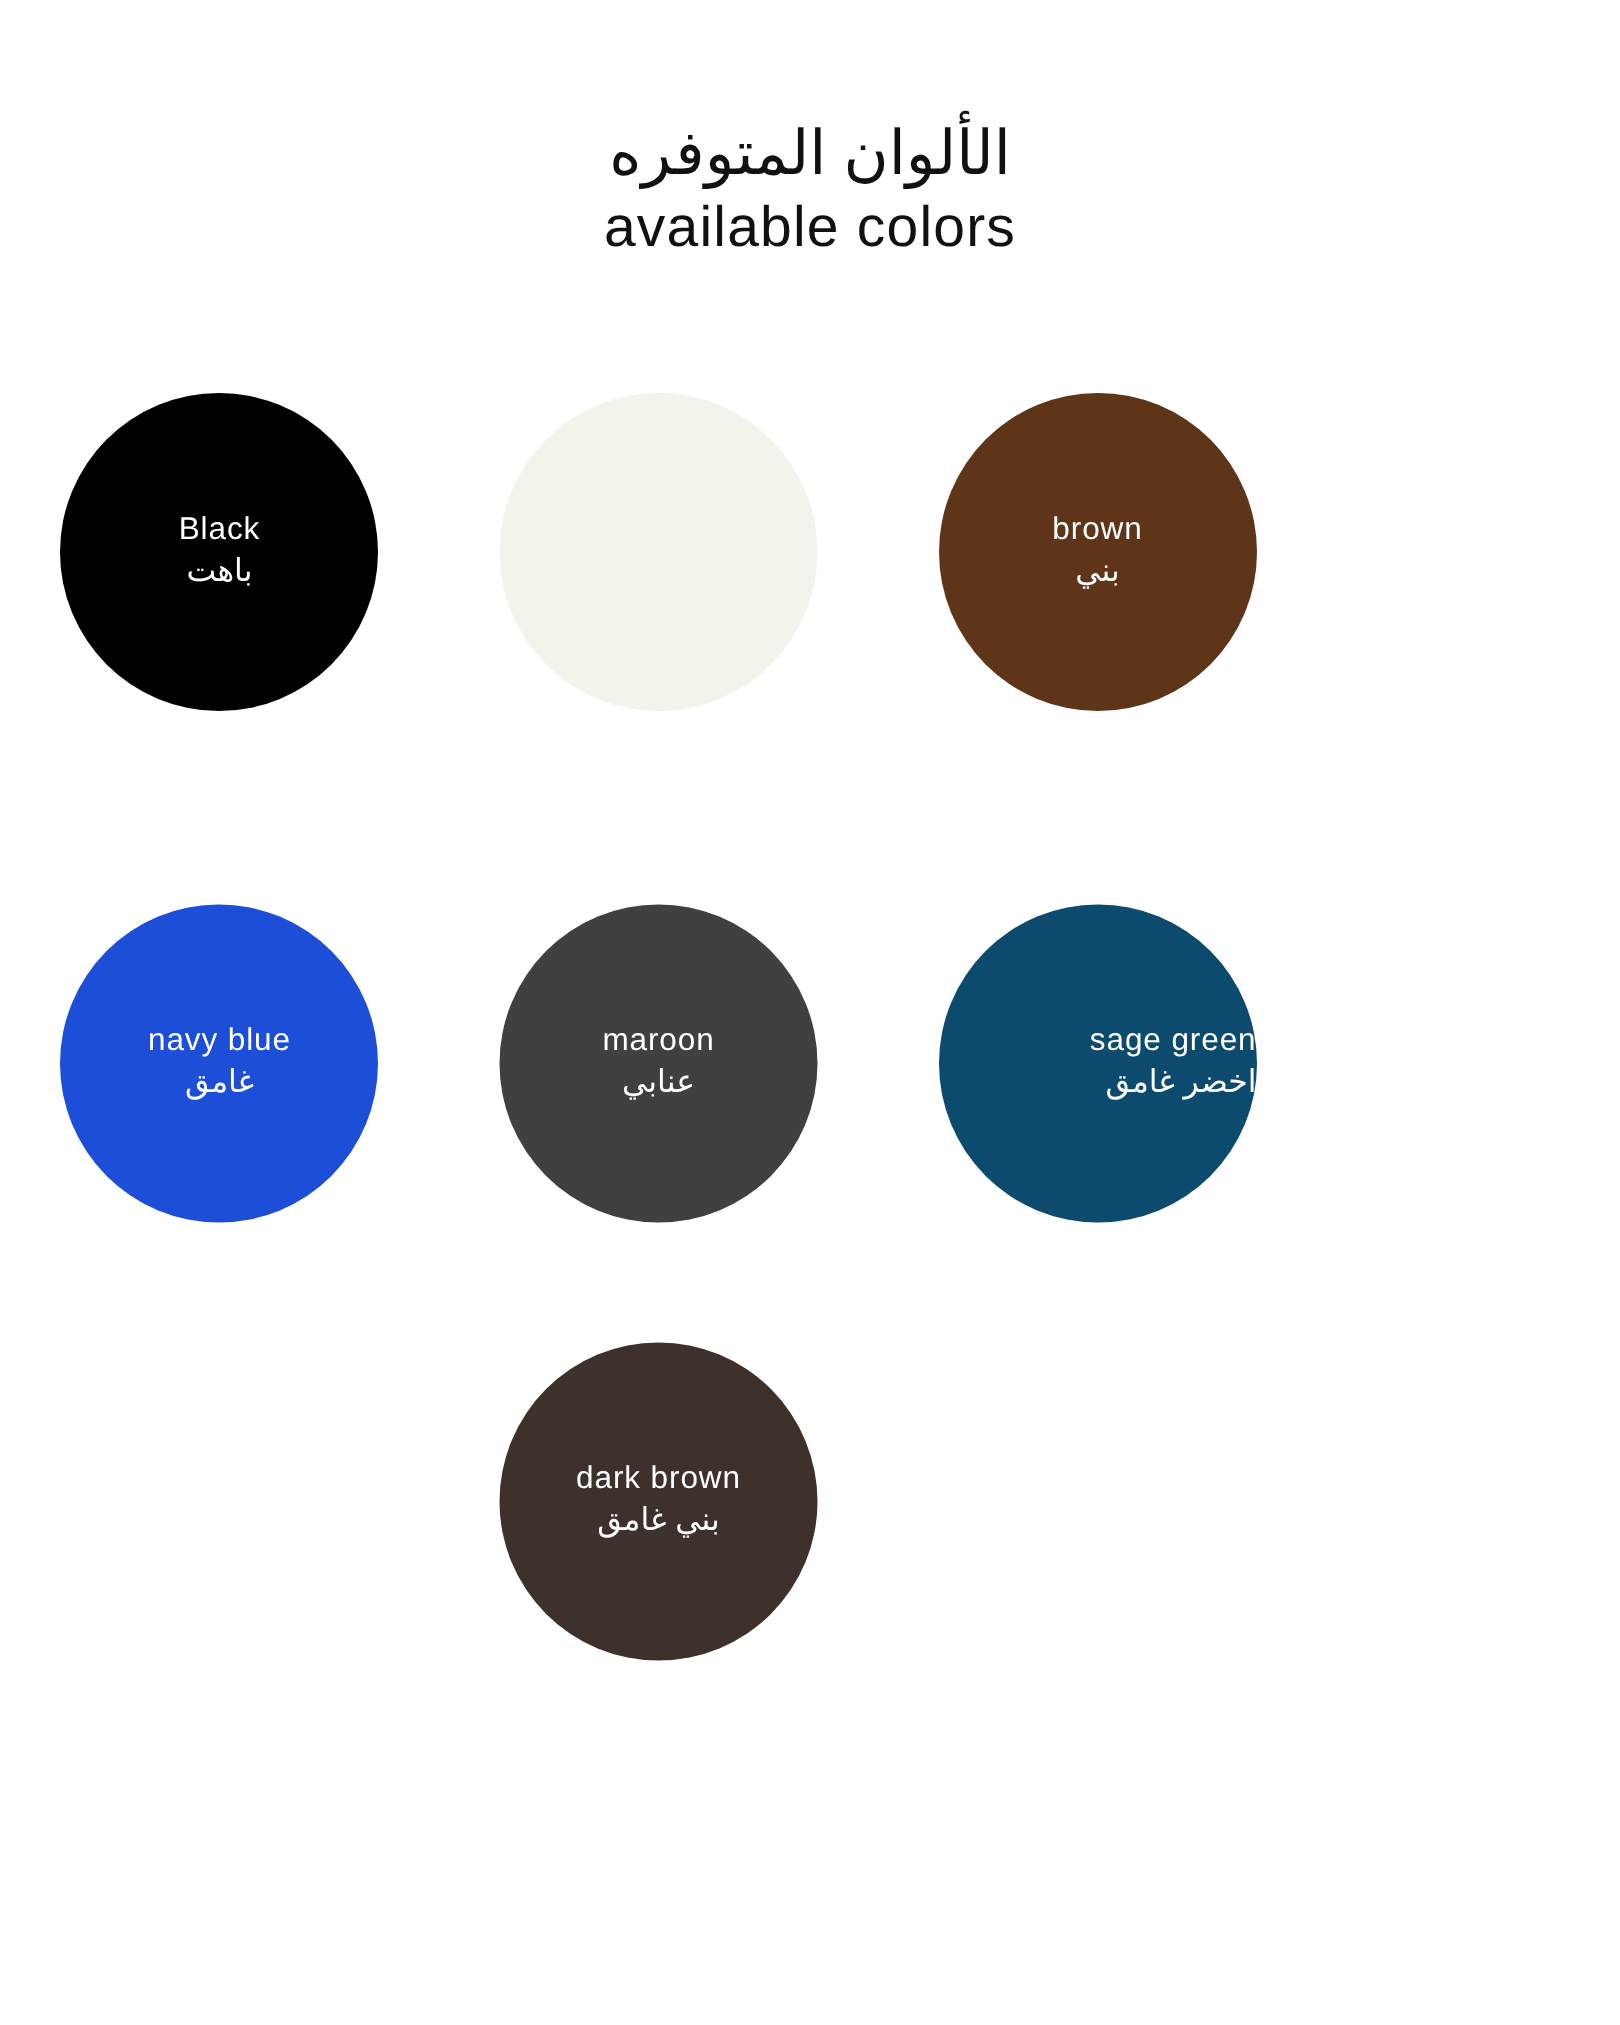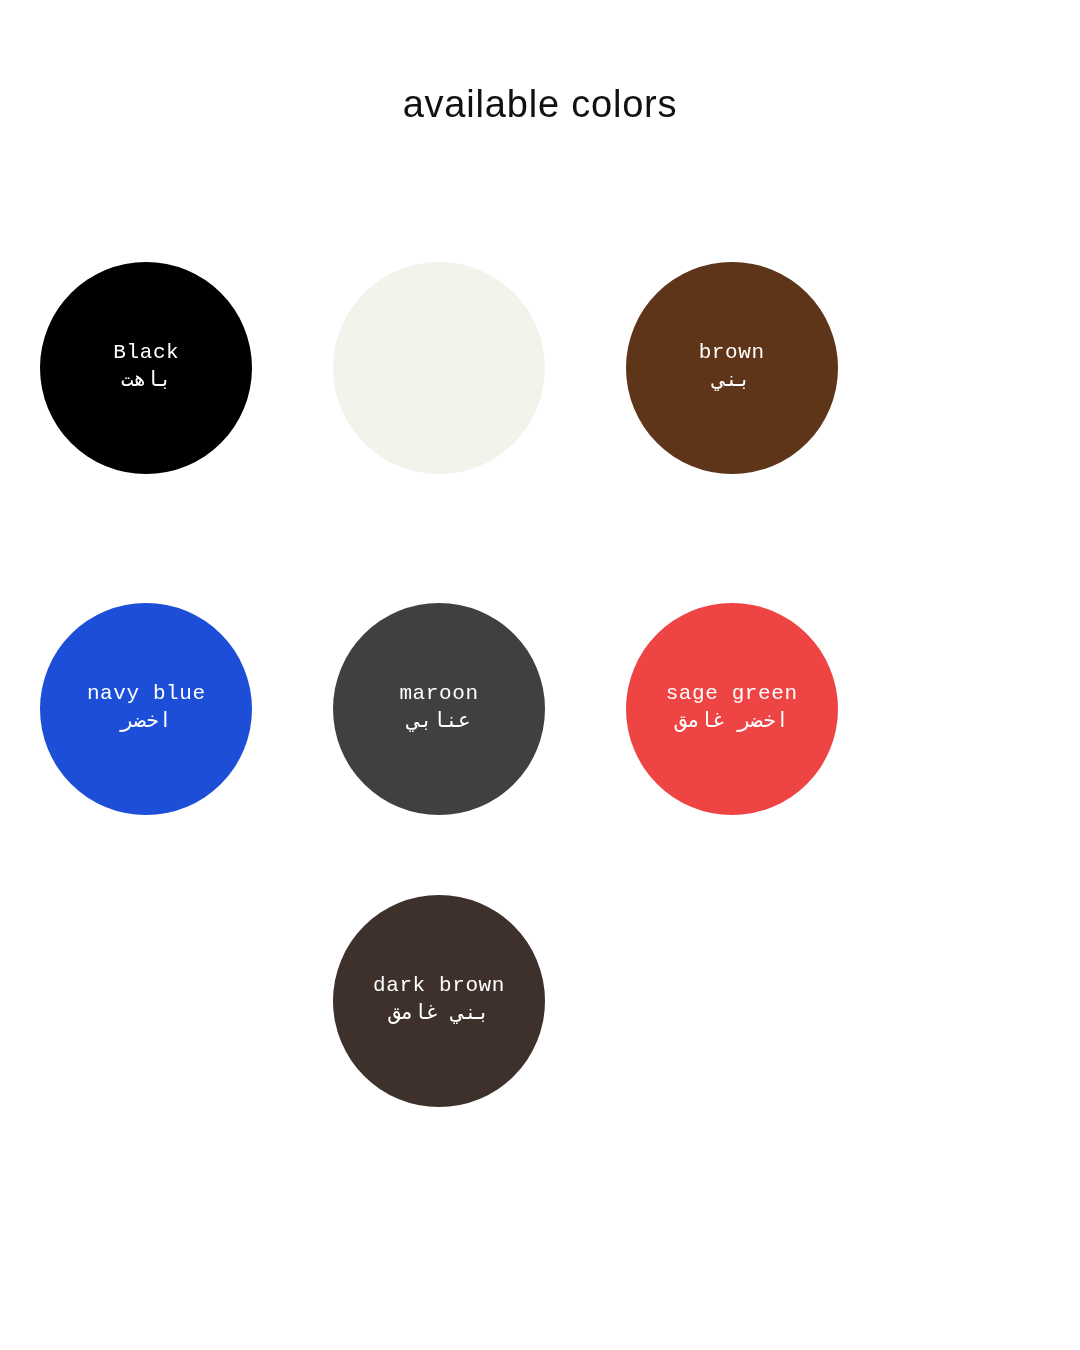--- a/index.html
+++ b/index.html
@@ -48,21 +48,20 @@
     letter-spacing: 0.8px;
     margin-top: 4px;
   }
 
   
   .swatch-grid {
     position: absolute;
     top: 262px;
     left: 0;
     width: 878px;
-    font-family: Liberation Mono, monospace;
   }
   .swatch-row {
     display: flex;
     justify-content: center;
     align-items: flex-start;
   }
   .swatch-row.row-1 { margin-bottom: 0; }
   .swatch-row.row-2 { margin-top: 129px; }
   .swatch-row.row-3 { margin-top: 80px; }
 
@@ -103,20 +102,21 @@
   }
   .swatch-label-en:empty,
   .swatch-label-ar:empty { display: none; }
 </style>
 </head>
 <body style="background-color: rgb(255, 255, 255);">
 
 <div class="page">
 
   <div class="heading">
+    <span class="heading-ar">الألوان المتوفره</span>
     <span class="heading-en">available colors</span>
   </div>
 
   <div class="swatch-grid">
 
     <div class="swatch-row row-1">
       <div class="swatch-cell">
         <div class="swatch" style="background-color: rgb(0, 0, 0); color: rgb(255, 255, 255);">
           <span class="swatch-label-en">Black</span>
           <span class="swatch-label-ar">باهت</span>
@@ -133,31 +133,31 @@
           <span class="swatch-label-en">brown</span>
           <span class="swatch-label-ar">بني</span>
         </div>
       </div>
     </div>
 
     <div class="swatch-row row-2">
       <div class="swatch-cell">
         <div class="swatch" style="background-color: #1d4ed8; color: rgb(255, 255, 255);">
           <span class="swatch-label-en">navy blue</span>
-          <span class="swatch-label-ar">اخضر</span>
+          <span class="swatch-label-ar">غامق</span>
         </div>
       </div>
       <div class="swatch-cell">
         <div class="swatch" style="background-color: #404040; color: rgb(255, 255, 255);">
           <span class="swatch-label-en">maroon</span>
           <span class="swatch-label-ar">عنابي</span>
         </div>
       </div>
       <div class="swatch-cell">
-        <div class="swatch" style="background-color: #ef4444; color: rgb(255, 255, 255);">
+        <div class="swatch" style="background-color: #0c4a6e; color: rgb(255, 255, 255); align-items: flex-end;">
           <span class="swatch-label-en">sage green</span>
           <span class="swatch-label-ar">اخضر غامق</span>
         </div>
       </div>
     </div>
 
     <div class="swatch-row row-3">
       <div class="swatch-cell">
         <div class="swatch" style="background-color: rgb(62, 48, 43); color: rgb(255, 255, 255);">
           <span class="swatch-label-en">dark brown</span>

